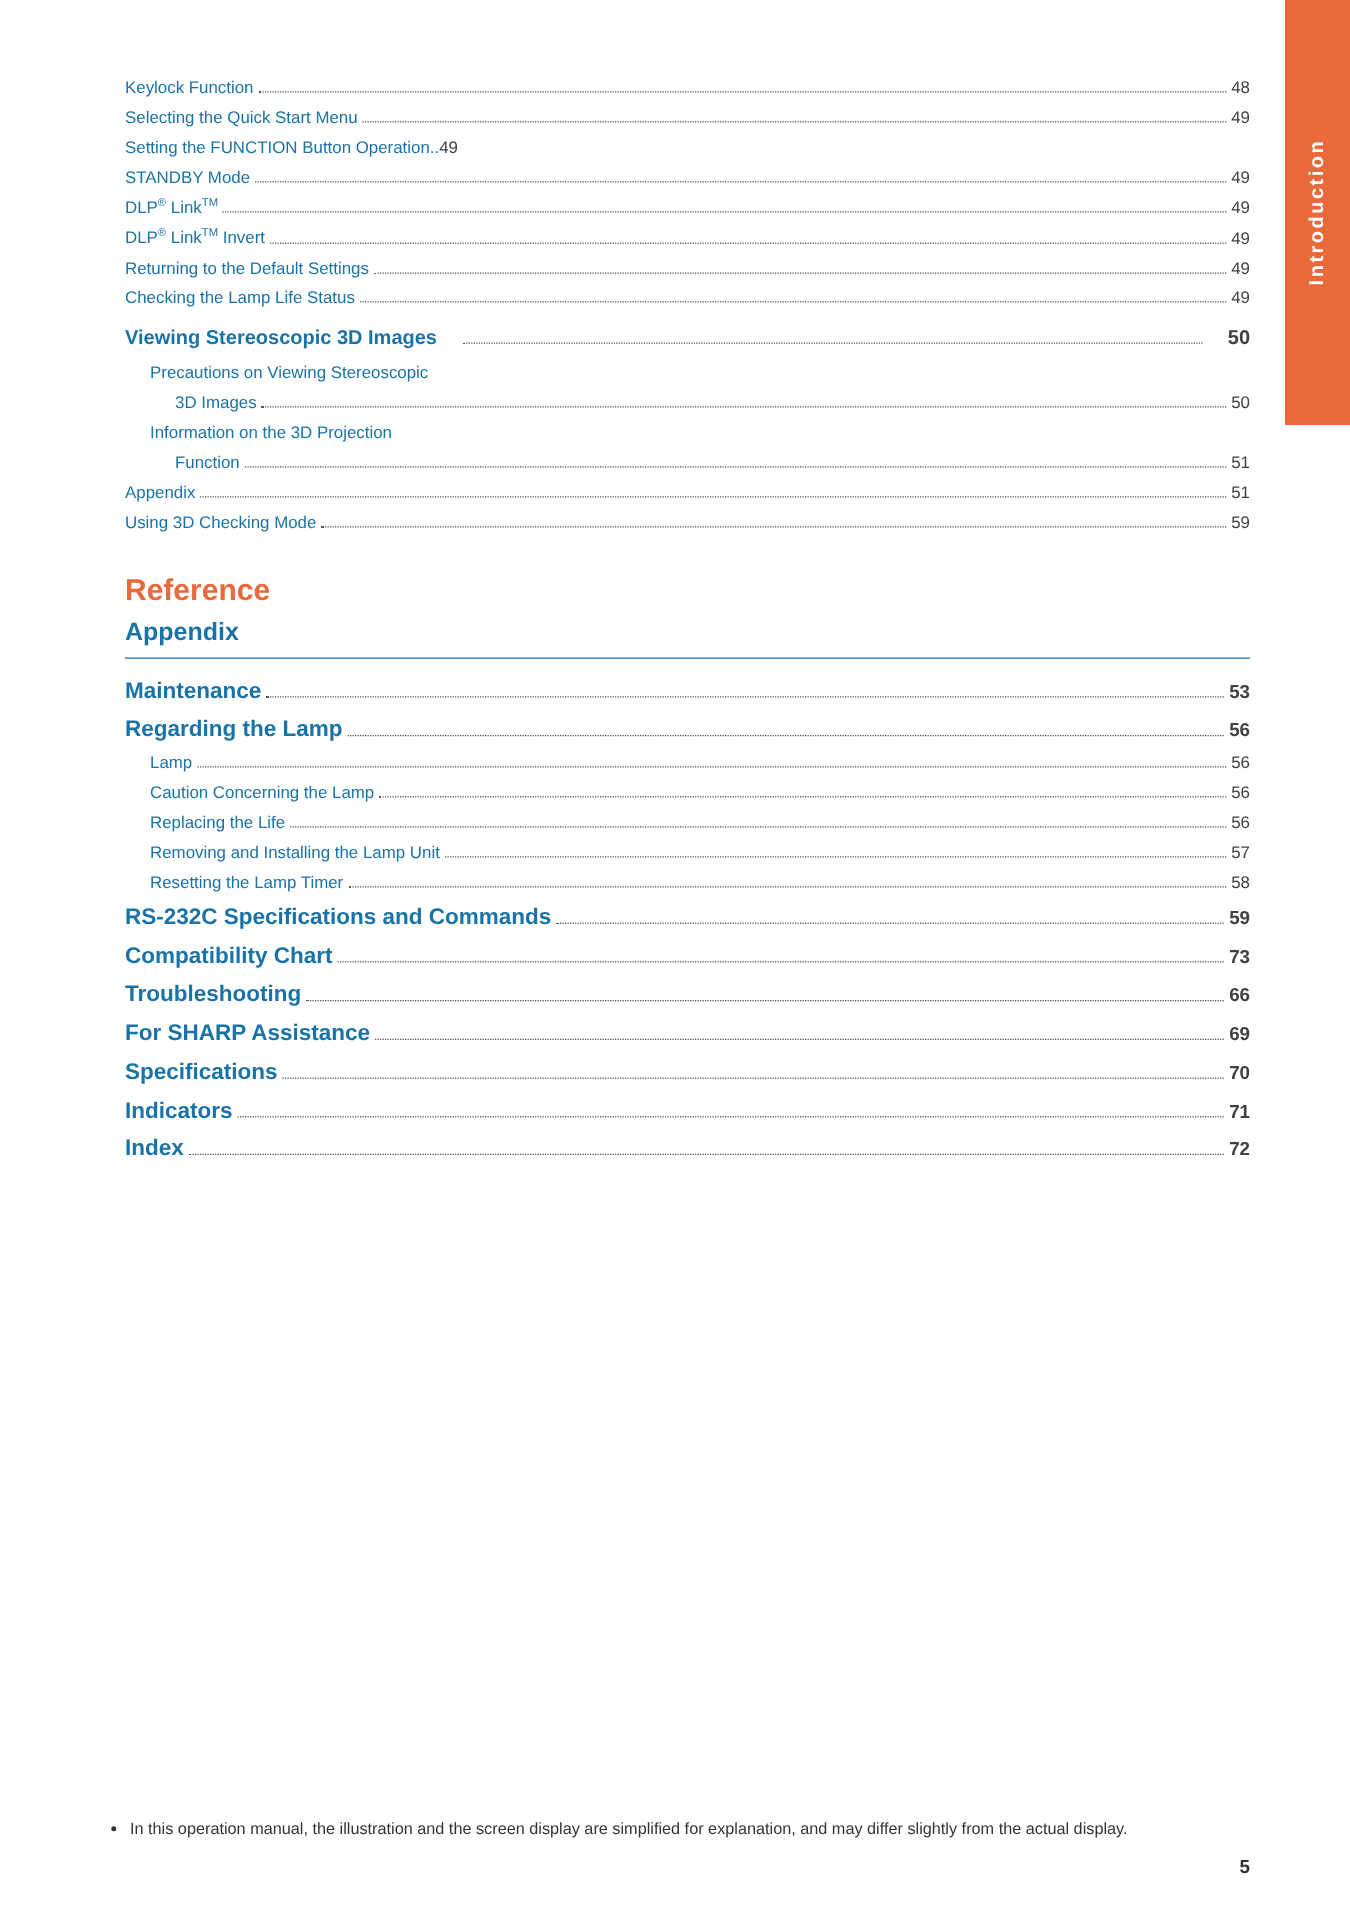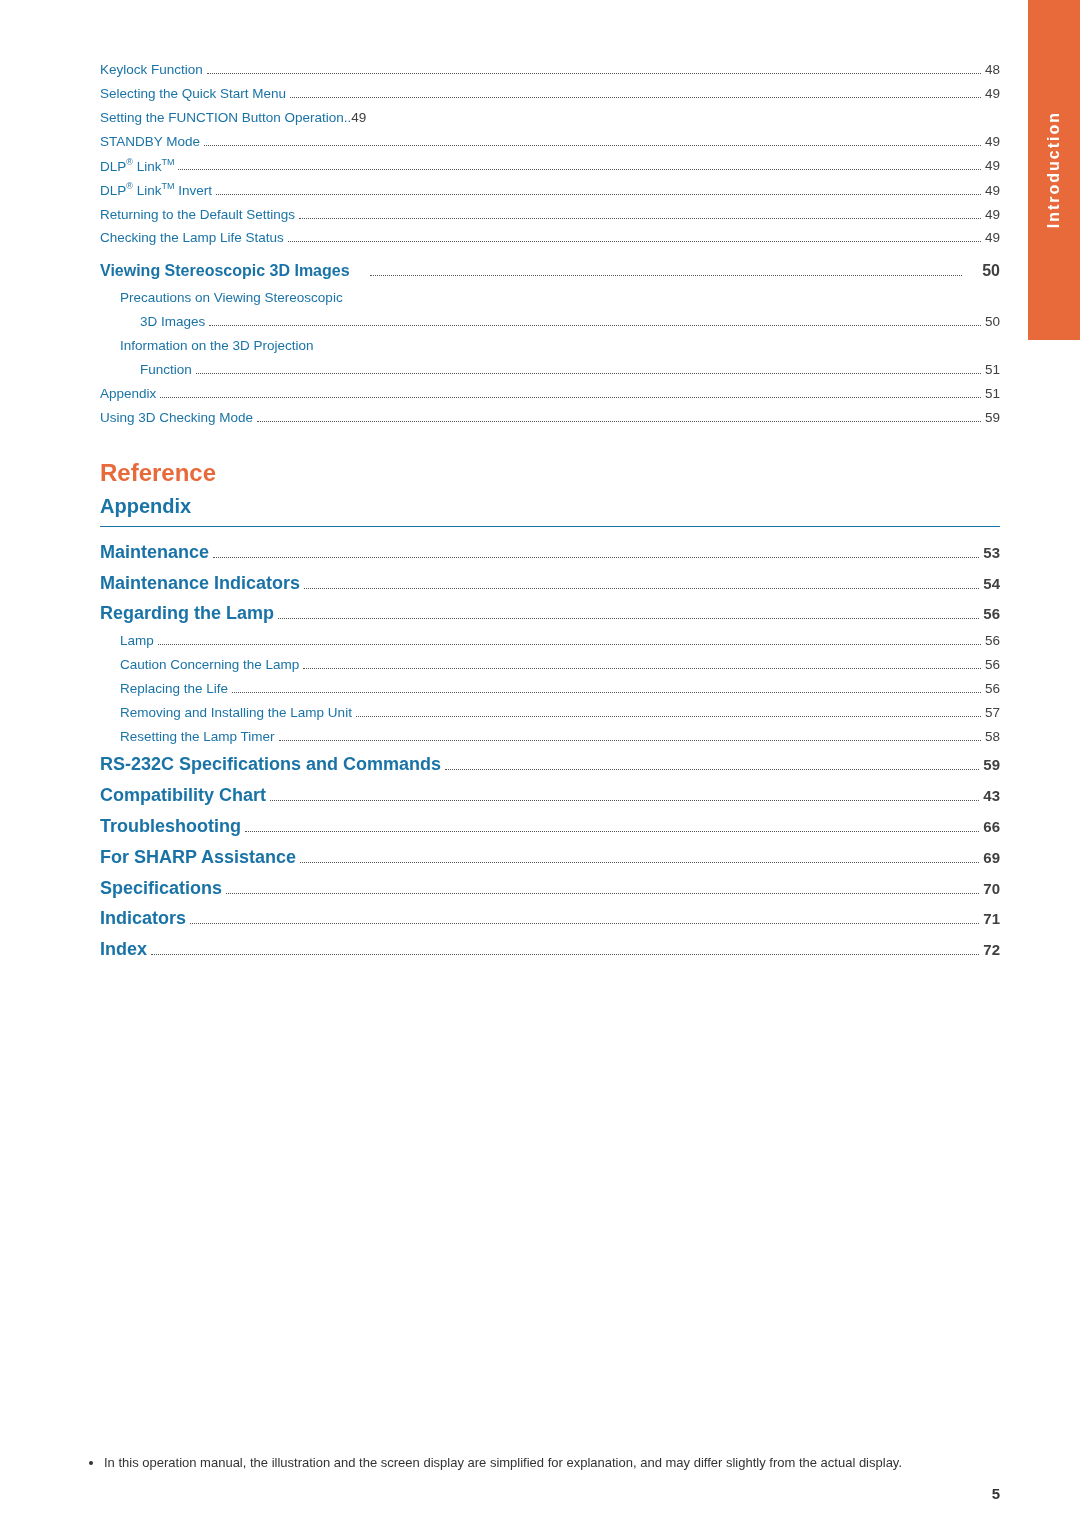--- a/index.html
+++ b/index.html
@@ -261,25 +261,20 @@
       <hr class="section-divider">
 
       <div class="appendix-toc">
 
         <div class="toc-item bold-blue">
           <span class="toc-link">Maintenance</span>
           <span class="toc-dots"></span>
           <span class="toc-num">53</span>
         </div>
 
-        <div class="toc-item bold-blue">
-          <span class="toc-link">Maintenance Indicators</span>
-          <span class="toc-dots"></span>
-          <span class="toc-num">54</span>
-        </div>
 
         <div class="toc-item bold-blue">
           <span class="toc-link">Regarding the Lamp</span>
           <span class="toc-dots"></span>
           <span class="toc-num">56</span>
         </div>
 
         <div class="toc-item indent1">
           <span class="toc-link">Lamp</span>
           <span class="toc-dots"></span>
@@ -312,21 +307,21 @@
 
         <div class="toc-item bold-blue">
           <span class="toc-link">RS-232C Specifications and Commands</span>
           <span class="toc-dots"></span>
           <span class="toc-num">59</span>
         </div>
 
         <div class="toc-item bold-blue">
           <span class="toc-link">Compatibility Chart</span>
           <span class="toc-dots"></span>
-          <span class="toc-num">43</span>
+          <span class="toc-num">73</span>
         </div>
 
         <div class="toc-item bold-blue">
           <span class="toc-link">Troubleshooting</span>
           <span class="toc-dots"></span>
           <span class="toc-num">66</span>
         </div>
 
         <div class="toc-item bold-blue">
           <span class="toc-link">For SHARP Assistance</span>

